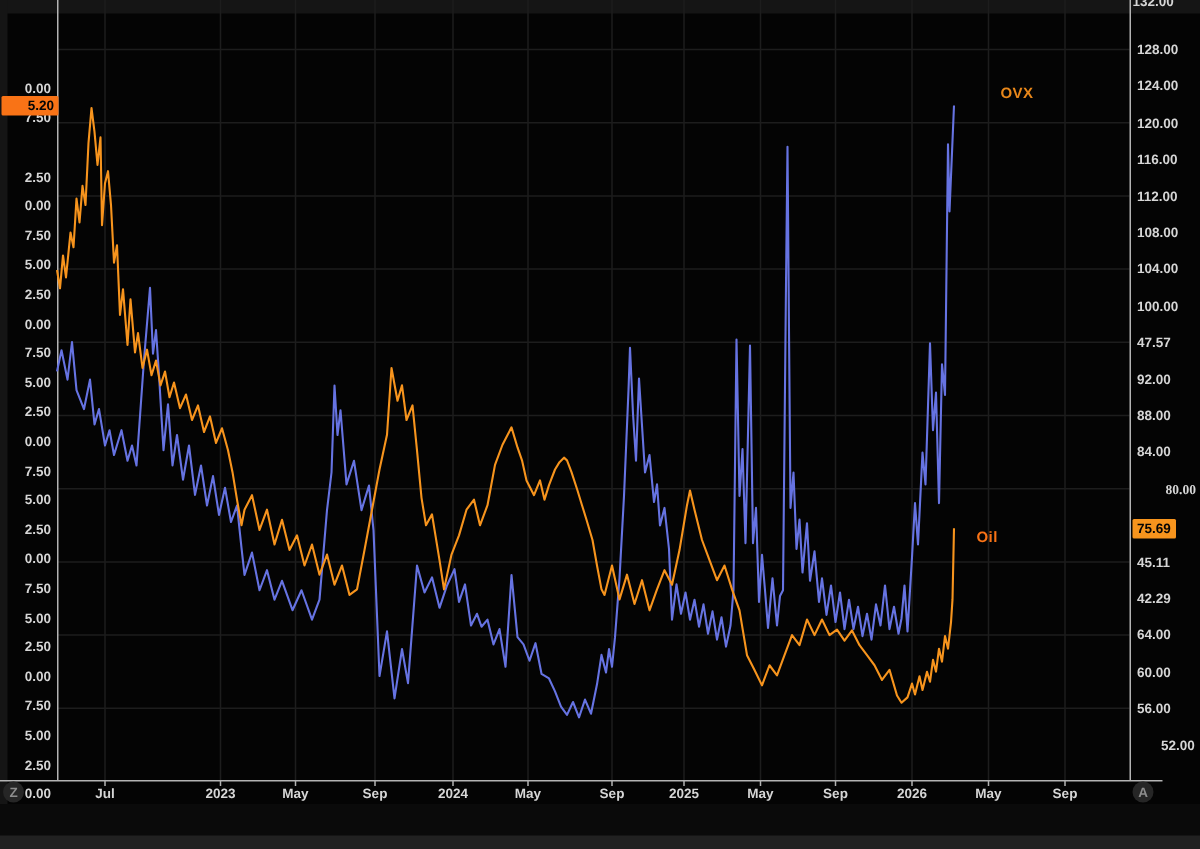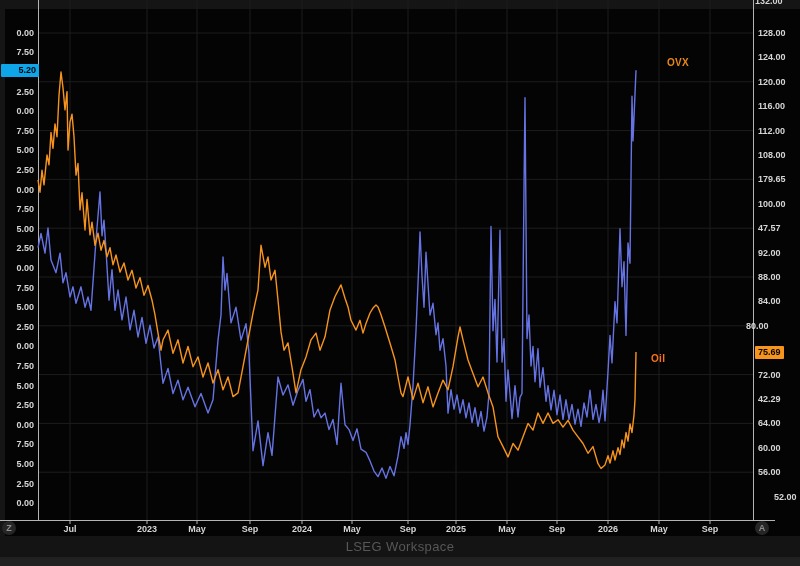--- a/index.html
+++ b/index.html
@@ -3,21 +3,21 @@
 <meta charset="utf-8">
 <style>
   html,body{margin:0;padding:0;background:#000;}
   .screen{position:relative;width:800px;height:566px;background:#0a0a0a;overflow:hidden;
           font-family:"Liberation Sans",sans-serif;}
   .chart{position:absolute;left:0;top:0;width:800px;height:536px;background:#040404;}
   .frame-top{position:absolute;left:0;top:0;width:800px;height:9px;background:#151515;}
   .frame-left{position:absolute;left:0;top:0;width:5px;height:536px;background:#151515;}
   svg.plot{position:absolute;left:0;top:0;}
   .axlab{position:absolute;color:#d6d6d6;font-size:9px;font-weight:700;line-height:10px;white-space:nowrap;}
-  .axlab.left{width:34px;text-align:right;}
+  .axlab.left{width:34px;text-align:right;margin-top:26px;}
   .xlab{position:absolute;top:524px;color:#d6d6d6;font-size:9px;font-weight:700;transform:translateX(-50%);white-space:nowrap;}
   .badge{position:absolute;font-size:9px;font-weight:700;color:#050505;padding:2px 3px;border-radius:1px;line-height:9px;}
   .badge.lft{left:1px;width:32px;text-align:right;}
   .badge.rgt{left:755px;}
   .clip-label{position:absolute;left:755px;top:0;height:9px;overflow:hidden;color:#d6d6d6;font-size:9px;font-weight:700;}
   .clip-label span{display:block;margin-top:-4px;}
   .series-label{position:absolute;font-size:10px;font-weight:700;letter-spacing:.3px;cursor:default;}
   .circle-btn{position:absolute;width:14px;height:14px;border-radius:50%;background:#262626;color:#8d8d8d;
               font-size:9px;line-height:14px;text-align:center;font-weight:700;}
   .statusbar{position:absolute;left:0;top:536px;width:800px;height:21px;background:#141414;
@@ -104,28 +104,28 @@
         <div class="axlab left" style="left: 0px; top: 478.5px;">2.50</div>
         <div class="axlab left" style="left: 0px; top: 498.1px;">0.00</div>
       </div>
     <div id="right-axis">
         <div class="axlab" style="left: 758px; top: 28px;">128.00</div>
         <div class="axlab" style="left: 758px; top: 52.4px;">124.00</div>
         <div class="axlab" style="left: 758px; top: 76.8px;">120.00</div>
         <div class="axlab" style="left: 758px; top: 101.2px;">116.00</div>
         <div class="axlab" style="left: 758px; top: 125.6px;">112.00</div>
         <div class="axlab" style="left: 758px; top: 150px;">108.00</div>
-        <div class="axlab" style="left: 758px; top: 174.4px;">179.65</div>
+        <div class="axlab" style="left: 758px; top: 174.4px;">104.00</div>
         <div class="axlab" style="left: 758px; top: 198.8px;">100.00</div>
         <div class="axlab" style="left: 758px; top: 223.2px;">47.57</div>
         <div class="axlab" style="left: 758px; top: 247.6px;">92.00</div>
         <div class="axlab" style="left: 758px; top: 272px;">88.00</div>
         <div class="axlab" style="left: 758px; top: 296.4px;">84.00</div>
-        <div class="axlab" style="left: 746px; top: 320.8px;">80.00</div>
-        <div class="axlab" style="left: 758px; top: 369.6px;">72.00</div>
+        <div class="axlab" style="left: 777px; top: 320.8px; font-family: Liberation Serif, serif;">80.00</div>
+        <div class="axlab" style="left: 758px; top: 369.6px;">45.11</div>
         <div class="axlab" style="left: 758px; top: 394px;">42.29</div>
         <div class="axlab" style="left: 758px; top: 418.4px; text-align: right;">64.00</div>
         <div class="axlab" style="left: 758px; top: 442.8px;">60.00</div>
         <div class="axlab" style="left: 758px; top: 467.2px;">56.00</div>
         <div class="axlab" style="left: 758px; top: 491.6px; margin-left: 16px;">52.00</div>
       </div>
     <div id="x-axis">
         <div class="xlab" style="left: 70px;">Jul</div>
         <div class="xlab" style="left: 147px;">2023</div>
         <div class="xlab" style="left: 197px;">May</div>
@@ -138,28 +138,25 @@
         <div class="xlab" style="left: 557px;">Sep</div>
         <div class="xlab" style="left: 608px;">2026</div>
         <div class="xlab" style="left: 659px;">May</div>
         <div class="xlab" style="left: 710px;">Sep</div>
       </div>
 
     <div class="clip-label">
       <span>132.00</span>
     </div>
 
-    <div class="badge lft" id="badge-ovx" style="background: #0ea5e9; top: 64.3px;">5.20</div>
+    <div class="badge lft" id="badge-ovx" style="background: #f97316; top: 64.3px;">5.20</div>
     <div class="badge rgt" id="badge-oil" style="background: rgb(247, 148, 29); top: 346.1px;">75.69</div>
 
     <div class="series-label" id="label-ovx" style="left: 667px; top: 57px; color: rgb(232, 135, 26);">OVX</div>
     <div class="series-label" id="label-oil" style="left: 651px; top: 353px; color: #f97316;">Oil</div>
 
     <div class="circle-btn" style="left:2px;top:521px;">Z</div>
     <div class="circle-btn" style="left:755px;top:521px;">A</div>
   </div>
 
-  <div class="statusbar">
-    <span class="brand">LSEG Workspace</span>
-  </div>
   <div class="bottom-strip"></div>
 
 </div>
 
 </body></html>

